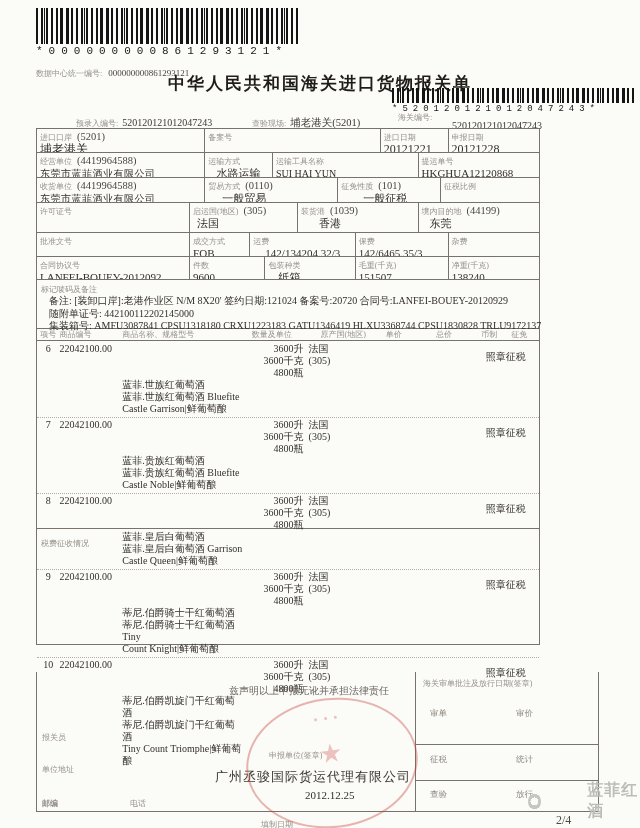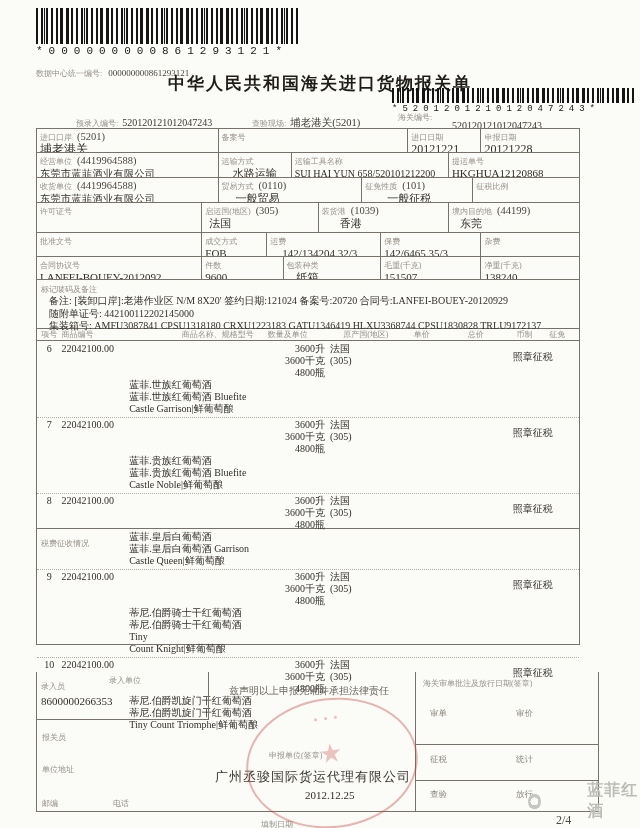--- a/index.html
+++ b/index.html
@@ -24,21 +24,21 @@
   .title{position:absolute;left:0;top:72px;width:100%;text-align:center;
       font-size:17px;font-weight:bold;letter-spacing:2px;color:#201d18;}
   .lab{font-size:8px;color:#97928a;}
   .preentry{position:absolute;top:112px;left:76px;white-space:nowrap;}
   .preentry .val{font-size:10px;color:#3c382f;}
   .site{position:absolute;top:112px;left:252px;white-space:nowrap;}
   .site .val{font-size:10.5px;color:#3c382f;}
   .cust-lab{position:absolute;top:112px;left:398px;}
   .cust-val{position:absolute;top:120px;left:452px;font-size:10px;color:#3c382f;}
   
-  .ftable{position:absolute;left:36px;top:128px;width:544px;border:1px solid #77736b;border-bottom:none;box-sizing:border-box;}
+  .ftable{position:absolute;left:36px;top:128px;width:504px;border:1px solid #77736b;border-bottom:none;box-sizing:border-box;}
   .frow{display:flex;border-bottom:1px solid #77736b;box-sizing:border-box;}
   .cell{border-right:1px solid #77736b;box-sizing:border-box;padding:1px 3px;overflow:hidden;}
   .cell:last-child{border-right:none;}
   .lab-line{line-height:10px;white-space:nowrap;}
   .code{font-size:10.5px;color:#4a463f;margin-left:5px;}
   .val{font-size:12px;color:#332f29;line-height:13px;}
   .val.sm{font-size:10px;}
   .val.md{font-size:11px;}
   .val.co{font-size:10px;letter-spacing:0.5px;}
   .inline-val{font-size:11.5px;color:#332f29;margin-left:6px;}
@@ -242,21 +242,21 @@
     <div class="marks">
       <div class="lab-line"><span class="lab">标记唛码及备注</span></div>
       <div class="mline">备注: [装卸口岸]:老港作业区 N/M 8X20' 签约日期:121024 备案号:20720 合同号:LANFEI-BOUEY-20120929</div>
       <div class="mline">随附单证号:  442100112202145000</div>
       <div class="mline">集装箱号:  AMFU3087841   CPSU1318180   CRXU1223183   GATU1346419   HLXU3368744   CPSU1830828   TRLU9172137</div>
     </div>
 
     <div class="ghead">
       <span style="width:4.5%;text-align:center;">项号</span>
       <span style="width:12.5%;">商品编号</span>
-      <span style="width:23%;text-align:right;">商品名称、规格型号</span>
+      <span style="width:23%;">商品名称、规格型号</span>
       <span style="width:16.5%;padding-left:14px;box-sizing:border-box;">数量及单位</span>
       <span style="width:13%;">原产国(地区)</span>
       <span style="width:10%;">单价</span>
       <span style="width:9%;">总价</span>
       <span style="width:6%;">币制</span>
       <span style="width:5.5%;">征免</span>
     </div>
 
     <div class="gitems">
     <div class="item">
@@ -359,29 +359,24 @@
       <div class="c c-duty">照章征税</div>
     </div>
   </div>
 
     <div class="taxbox">
       <span class="lab">税费征收情况</span>
     </div>
   </div>
 
   <div class="bottom">
-    <div class="entrybox">
-      <span class="lab">录入员</span>
-      <span class="lab eu-lab">录入单位</span>
-      <div class="ev">8600000266353</div>
-    </div>
     <span class="lab pos" style="left:5px;top:60px;">报关员</span>
     <span class="lab pos" style="left:5px;top:92px;">单位地址</span>
-    <span class="lab pos" style="left:5px;top:126px;">邮编</span>
-    <span class="lab pos" style="left:76px;top:126px;">电话</span>
+    <span class="lab pos" style="left:5px;top:126px;font-weight:bold;">邮编</span>
+    <span class="lab pos" style="left:93px;top:126px;">电话</span>
 
     <span class="decl pos" style="left:192px;top:12px;">兹声明以上申报无讹并承担法律责任</span>
     <span class="lab pos" style="left:232px;top:78px;">申报单位(签章)</span>
     <span class="company pos" style="left:178px;top:96px;">广州丞骏国际货运代理有限公司</span>
     <span class="lab pos" style="left:224px;top:123px;margin-top:24px;">填制日期</span>
     <span class="dateval pos" style="left:268px;top:117px;">2012.12.25</span>
 
     <div class="rightcol">
       <span class="lab pos" style="left:7px;top:6px;">海关审单批注及放行日期(签章)</span>
       <span class="sublab pos" style="left:14px;top:36px;">审单</span>

